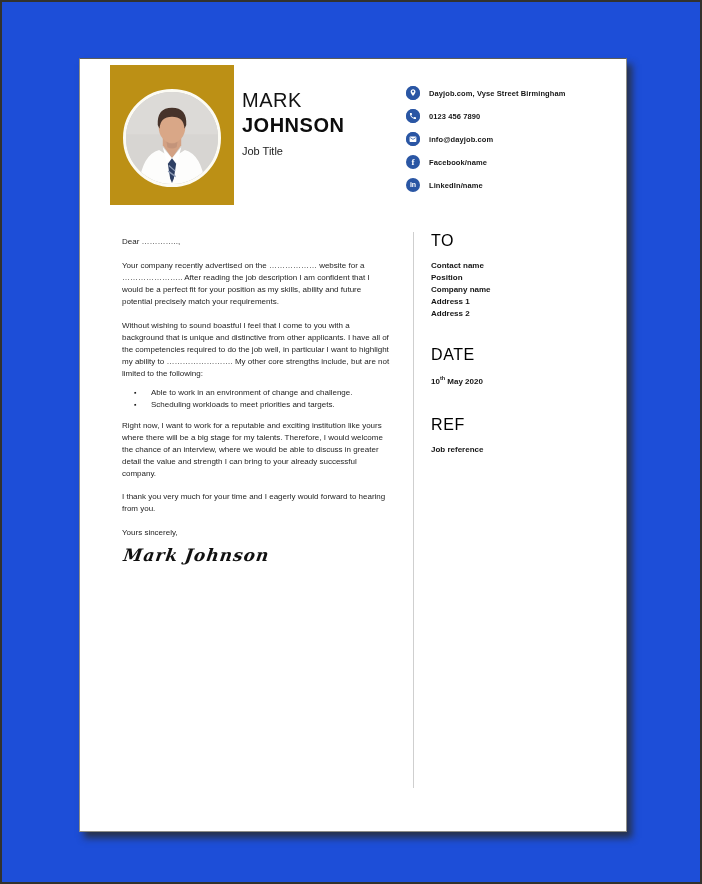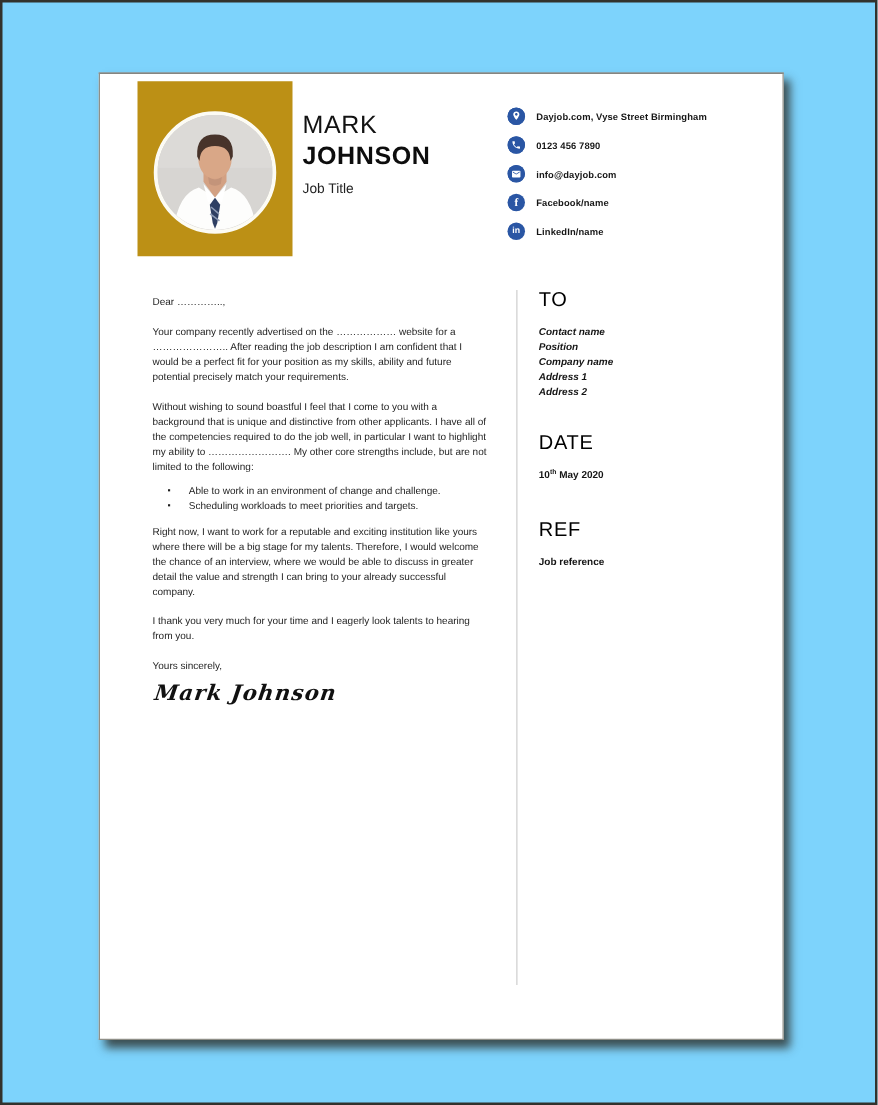--- a/index.html
+++ b/index.html
@@ -1,19 +1,19 @@
 <!DOCTYPE html>
 <html><head>
 <meta charset="utf-8">
 <style>
   * { margin:0; padding:0; box-sizing:border-box; }
   html,body { background:#9a9a93; }
   .frame {
     position:relative; width:702px; height:884px;
-    background:#7dd3fc;
+    background:#1d4ed8;
     border:2px solid #32322d;
     overflow:hidden;
     font-family:"Liberation Sans", sans-serif;
     color:#1b1b1b;
   }
   .page {
     position:absolute; left:77px; top:56px; width:548px; height:774px;
     background:#ffffff;
     border:1px solid #8f8f88;
     border-top-color:#5d5d57;
@@ -56,21 +56,21 @@
     font-size:17px; line-height:24px; letter-spacing:1px;
     transform:skewX(-8deg); transform-origin:left bottom;
     margin-bottom:32px; color:#111;
   }
   .signoff-name { font-size:8px; }
   
   .divider { position:absolute; left:333px; top:173px; width:1px; height:556px; background:#cfcfcf; }
   .sidebar { position:absolute; left:351px; top:173px; width:175px; height:560px; }
   .sb { position:absolute; left:0; }
   .sb-heading { font-size:16px; font-weight:400; letter-spacing:0.6px; color:#000; }
-  .sb-lines { font-size:8px; line-height:12px; font-weight:600; color:#151515;font-style:italic; }
+  .sb-lines { font-size:8px; line-height:12px; font-weight:600; color:#151515; }
   .sb-value { font-size:8px; font-weight:700; color:#151515; }
   .sb-value sup { font-size:5.5px; vertical-align:super; }
   .pos-to-h   { top:0; }
   .pos-to-l   { top:28px; }
   .pos-date-h { top:114px; }
   .pos-date-v { top:143px; }
   .pos-ref-h  { top:184px; }
   .pos-ref-v  { top:213px; }
 </style>
 </head>
@@ -147,21 +147,21 @@
 
     <div class="letter">
       <p>Dear …………..,</p>
       <p>Your company recently advertised on the ……………… website for a ………………….. After reading the job description I am confident that I would be a perfect fit for your position as my skills, ability and future potential precisely match your requirements.</p>
       <p class="tight">Without wishing to sound boastful I feel that I come to you with a background that is unique and distinctive from other applicants. I have all of the competencies required to do the job well, in particular I want to highlight my ability to ……………………. My other core strengths include, but are not limited to the following:</p>
       <ul>
         <li>Able to work in an environment of change and challenge.</li>
         <li>Scheduling workloads to meet priorities and targets.</li>
       </ul>
       <p style="margin-bottom:11px">Right now, I want to work for a reputable and exciting institution like yours where there will be a big stage for my talents. Therefore, I would welcome the chance of an interview, where we would be able to discuss in greater detail the value and strength I can bring to your already successful company.</p>
-      <p>I thank you very much for your time and I eagerly look talents to hearing from you.</p>
+      <p>I thank you very much for your time and I eagerly would forward to hearing from you.</p>
       <p class="closing">Yours sincerely,</p>
       <div class="signature">Mark Johnson</div>
     </div>
 
     <div class="divider"></div>
 
     <div class="sidebar">
       <div class="sb sb-heading pos-to-h">TO</div>
       <div class="sb sb-lines pos-to-l">
         <div>Contact name</div>

